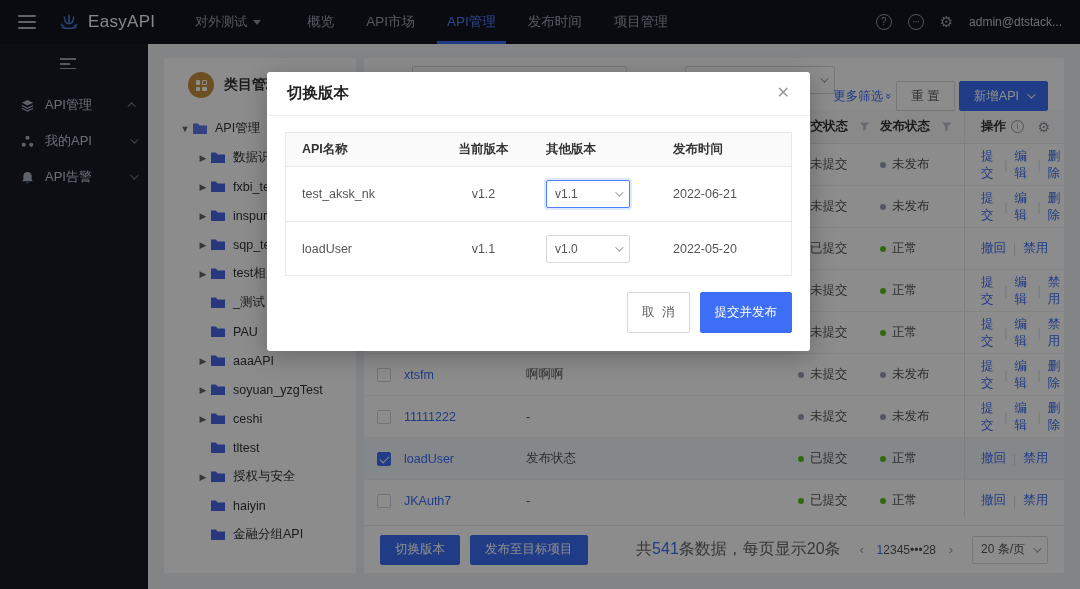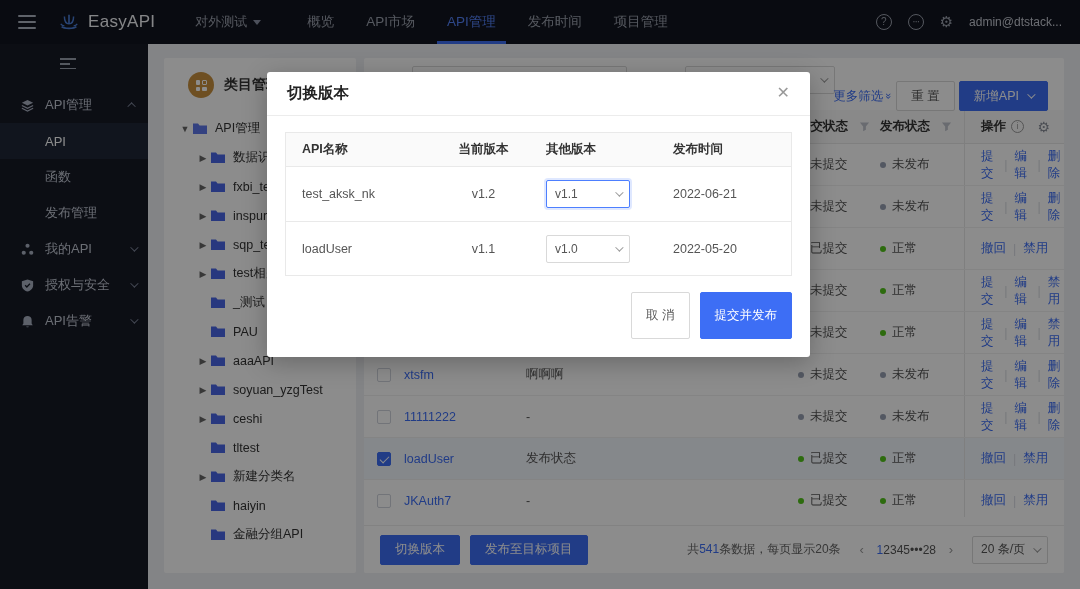--- a/index.html
+++ b/index.html
@@ -102,21 +102,21 @@
   .op-sep{ color:#d9dce3; margin:0 7px;}
   .funnel{ margin-left:5px;}
   .info-ic{ display:inline-block; width:13px; height:13px; border:1px solid #999; border-radius:50%;
     color:#999; font-size:9px; line-height:11px; text-align:center; font-weight:normal; margin-left:5px; font-style:normal;}
   .col-gear{ margin-left:auto; margin-right:14px; color:#8a8f99; font-size:14px; font-weight:normal; cursor:pointer;}
   .rows-wrap{ overflow:hidden; height:373px;}
   
   .tfoot{ position:absolute; left:0; right:0; bottom:0; height:48px; background:#fff; border-top:1px solid #ededed;
     display:flex; align-items:center; padding:0 16px; gap:10px;}
   .tfoot .spacer{ flex:1;}
-  .total-txt{ font-size:12px; color:#666;}
+  .total-txt{ font-size:16px; color:#666;}
   .total-txt b{ color:var(--accent); font-weight:normal;}
   .pager{ display:flex; align-items:center; gap:4px; font-size:12px; color:#555;}
   .pg{ min-width:22px; height:24px; line-height:24px; text-align:center; cursor:pointer; border-radius:2px;}
   .pg.active{ color:var(--accent);}
   .pg.arrow{ color:#999; font-size:13px;}
   .size-select{ height:28px; border:1px solid #d9d9d9; border-radius:2px; display:flex; align-items:center;
     gap:8px; padding:0 8px; font-size:12px; color:#555; margin-left:6px; background:#fff; cursor:pointer;}
   .chev-g{ width:6px; height:6px; border-right:1.3px solid #999; border-bottom:1.3px solid #999; transform:rotate(45deg) translateY(-2px);}
   
   .mask{ position:absolute; inset:0; background:rgba(0,0,0,0.45); z-index:90;}
@@ -129,21 +129,21 @@
   .m-table{ border:1px solid #e9e9e9;}
   .m-thr,.m-tr{ display:flex; align-items:center;}
   .m-thr{ background:#fafafa; height:34px; font-size:12.5px; color:#333; font-weight:bold; border-bottom:1px solid #e9e9e9;}
   .m-tr{ height:54px; font-size:12.5px; color:#555;}
   .m-tr + .m-tr{ border-top:1px solid #e9e9e9;}
   .mc1{ width:135px; padding-left:16px;} .mc2{ width:125px;text-align:center;} .mc3{ width:127px;} .mc4{ flex:1;}
   .m-select{ width:84px; height:28px; border:1px solid #d9d9d9; border-radius:2px; display:flex;
     align-items:center; justify-content:space-between; padding:0 8px; font-size:12px; color:#555; cursor:pointer; background:#fff;}
   .m-select.focused{ border-color:#4d7fff; box-shadow:0 0 0 2px rgba(77,127,255,.18);}
   .m-foot{ display:flex; justify-content:flex-end; gap:10px; padding:16px 18px 18px;}
-  .btn-sm{ height:47px;}
+  .btn-sm{ height:41px;font-family:Liberation Mono, monospace;}
 </style>
 </head>
 <body>
 
 <div class="navbar">
   <span class="burger">
       <i></i>
       <i></i>
       <i></i>
     </span>
@@ -185,45 +185,30 @@
   </div>
   <div class="smenu">
     <div class="sitem">
       <svg viewBox="0 0 16 16">
         <path d="M8 2 14 5 8 8 2 5z" fill="#aab1c2"></path>
         <path d="M2 8l6 3 6-3M2 11l6 3 6-3" stroke="#aab1c2" stroke-width="1.2" fill="none"></path>
       </svg>
       <span class="lbl">API管理</span>
       <span class="chev up"></span>
     </div>
-    <div id="side-subs">
-        <div class="ssub active">API</div>
-        <div class="ssub">函数</div>
-        <div class="ssub">发布管理</div>
-      </div>
     <div id="side-items">
         <div class="sitem">
           <span style="display:flex">
             <svg viewBox="0 0 16 16">
               <circle cx="8" cy="4" r="2.2" fill="#aab1c2"></circle>
               <circle cx="4" cy="11.5" r="2.2" fill="#aab1c2"></circle>
               <circle cx="12" cy="11.5" r="2.2" fill="#aab1c2"></circle>
             </svg>
           </span>
           <span class="lbl">我的API</span>
-          <span class="chev down"></span>
-        </div>
-        <div class="sitem">
-          <span style="display:flex">
-            <svg viewBox="0 0 16 16">
-              <path d="M8 1.5 14 3.5v4.3c0 3.4-2.6 5.8-6 6.7-3.4-.9-6-3.3-6-6.7V3.5z" fill="#aab1c2"></path>
-              <path d="M5.5 7.8 7.3 9.6 10.6 6.2" stroke="#161a26" stroke-width="1.4" fill="none"></path>
-            </svg>
-          </span>
-          <span class="lbl">授权与安全</span>
           <span class="chev down"></span>
         </div>
         <div class="sitem">
           <span style="display:flex">
             <svg viewBox="0 0 16 16">
               <path d="M8 2a4.4 4.4 0 0 0-4.4 4.4V10L2.4 12h11.2L12.4 10V6.4A4.4 4.4 0 0 0 8 2z" fill="#aab1c2"></path>
               <path d="M6.6 13.2a1.5 1.5 0 0 0 2.8 0z" fill="#aab1c2"></path>
             </svg>
           </span>
           <span class="lbl">API告警</span>
@@ -369,21 +354,21 @@
     <span class="tlabel">tltest</span>
   </div>
 
   <div class="titem lvl1">
     <span class="caret">▶</span>
     <span class="folder">
       <svg viewBox="0 0 16 13">
               <path d="M1 1.5h5l1.6 2H15v8.5H1z" fill="currentColor"></path>
             </svg>
     </span>
-    <span class="tlabel">新建分类名</span>
+    <span class="tlabel">授权与安全</span>
   </div>
 
   <div class="titem lvl1">
     <span class="caret"></span>
     <span class="folder">
       <svg viewBox="0 0 16 13">
               <path d="M1 1.5h5l1.6 2H15v8.5H1z" fill="currentColor"></path>
             </svg>
     </span>
     <span class="tlabel">haiyin</span>

